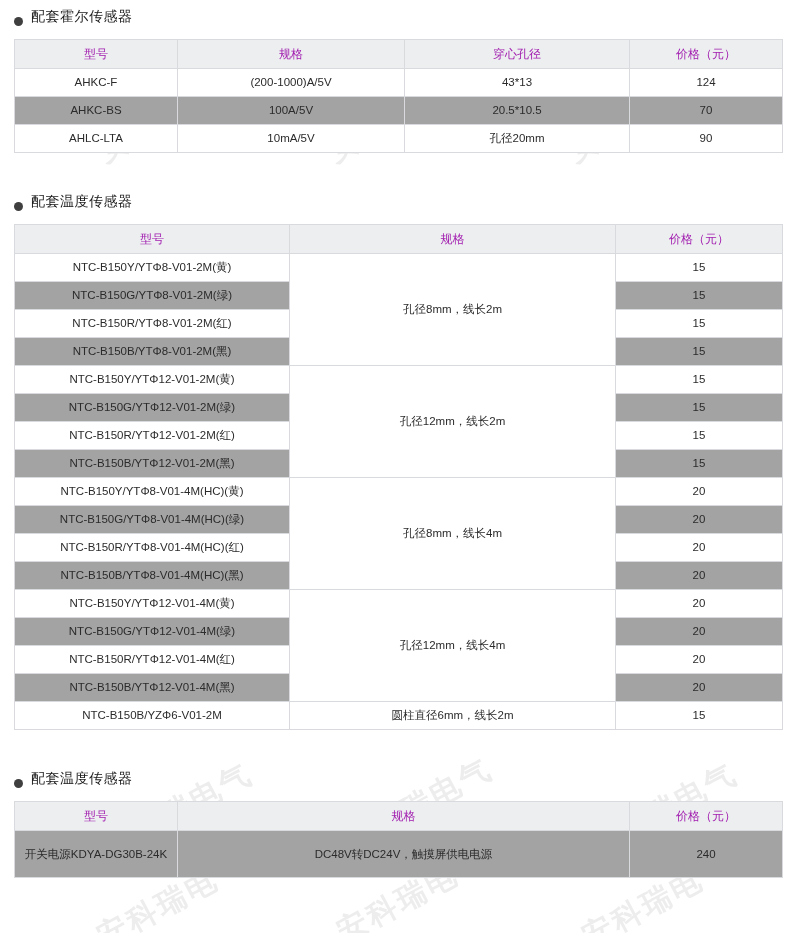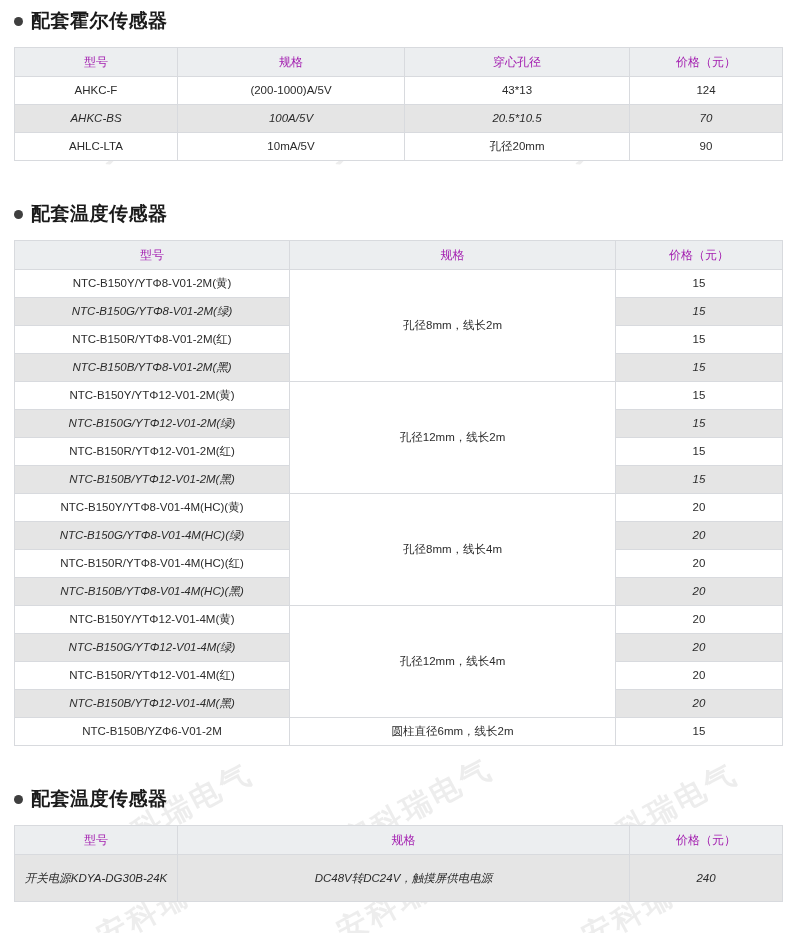--- a/index.html
+++ b/index.html
@@ -19,24 +19,24 @@
     position: relative;
     width: 796px;
     height: 933px;
     box-sizing: border-box;
     padding: 0 14px;
   }
 
   
   .section-head {
     display: flex;
-    align-items: center;
+    align-items: flex-end;
     gap: 8px;
-    font-size: 19px;
-    font-weight: bold;
+    font-size: 14px;
+    font-weight: normal;
     color: #1a1a1a;
     letter-spacing: 0.5px;
   }
   .bullet {
     width: 9px;
     height: 9px;
     border-radius: 50%;
     background: #3f3f3f;
     display: inline-block;
     flex: 0 0 auto;
@@ -61,22 +61,21 @@
     background: #eceef0;
     height: 28px;
     font-size: 12px;
     color: #a21caf;
   }
   tbody td {
     height: 27px;
     background: #ffffff;
   }
   tbody tr.alt td {
-    background: #e5e5e5;
-    font-style: italic;
+    background: #a3a3a3;
   }
   td.leftcell {
     text-align: center;
     margin-left: 28px;
   }
 
   
   .sp-head-1 { height: 8px; }
   .gap-after-head { height: 13px; }
   .gap-after-table { height: 40px; }

